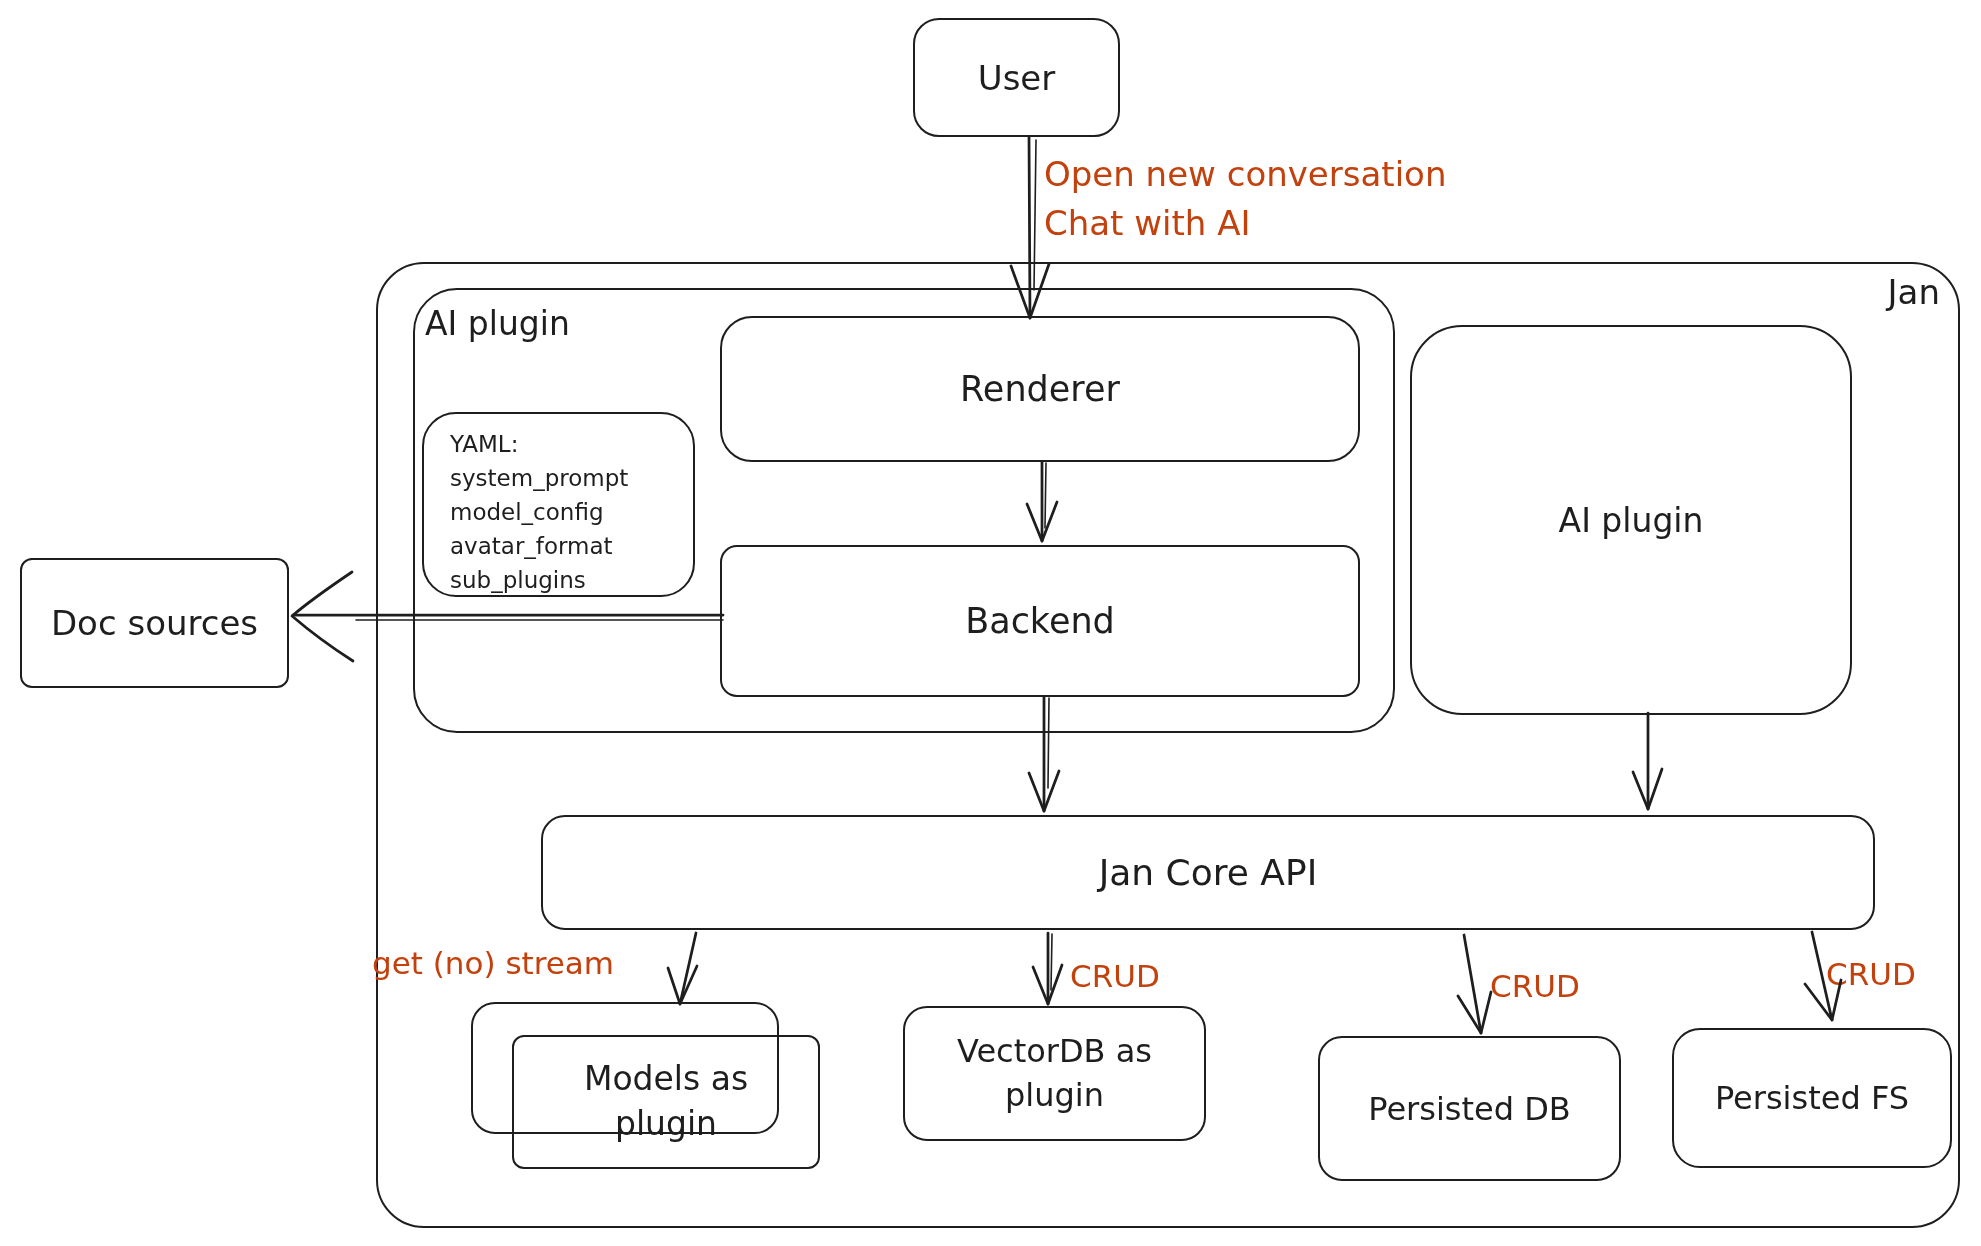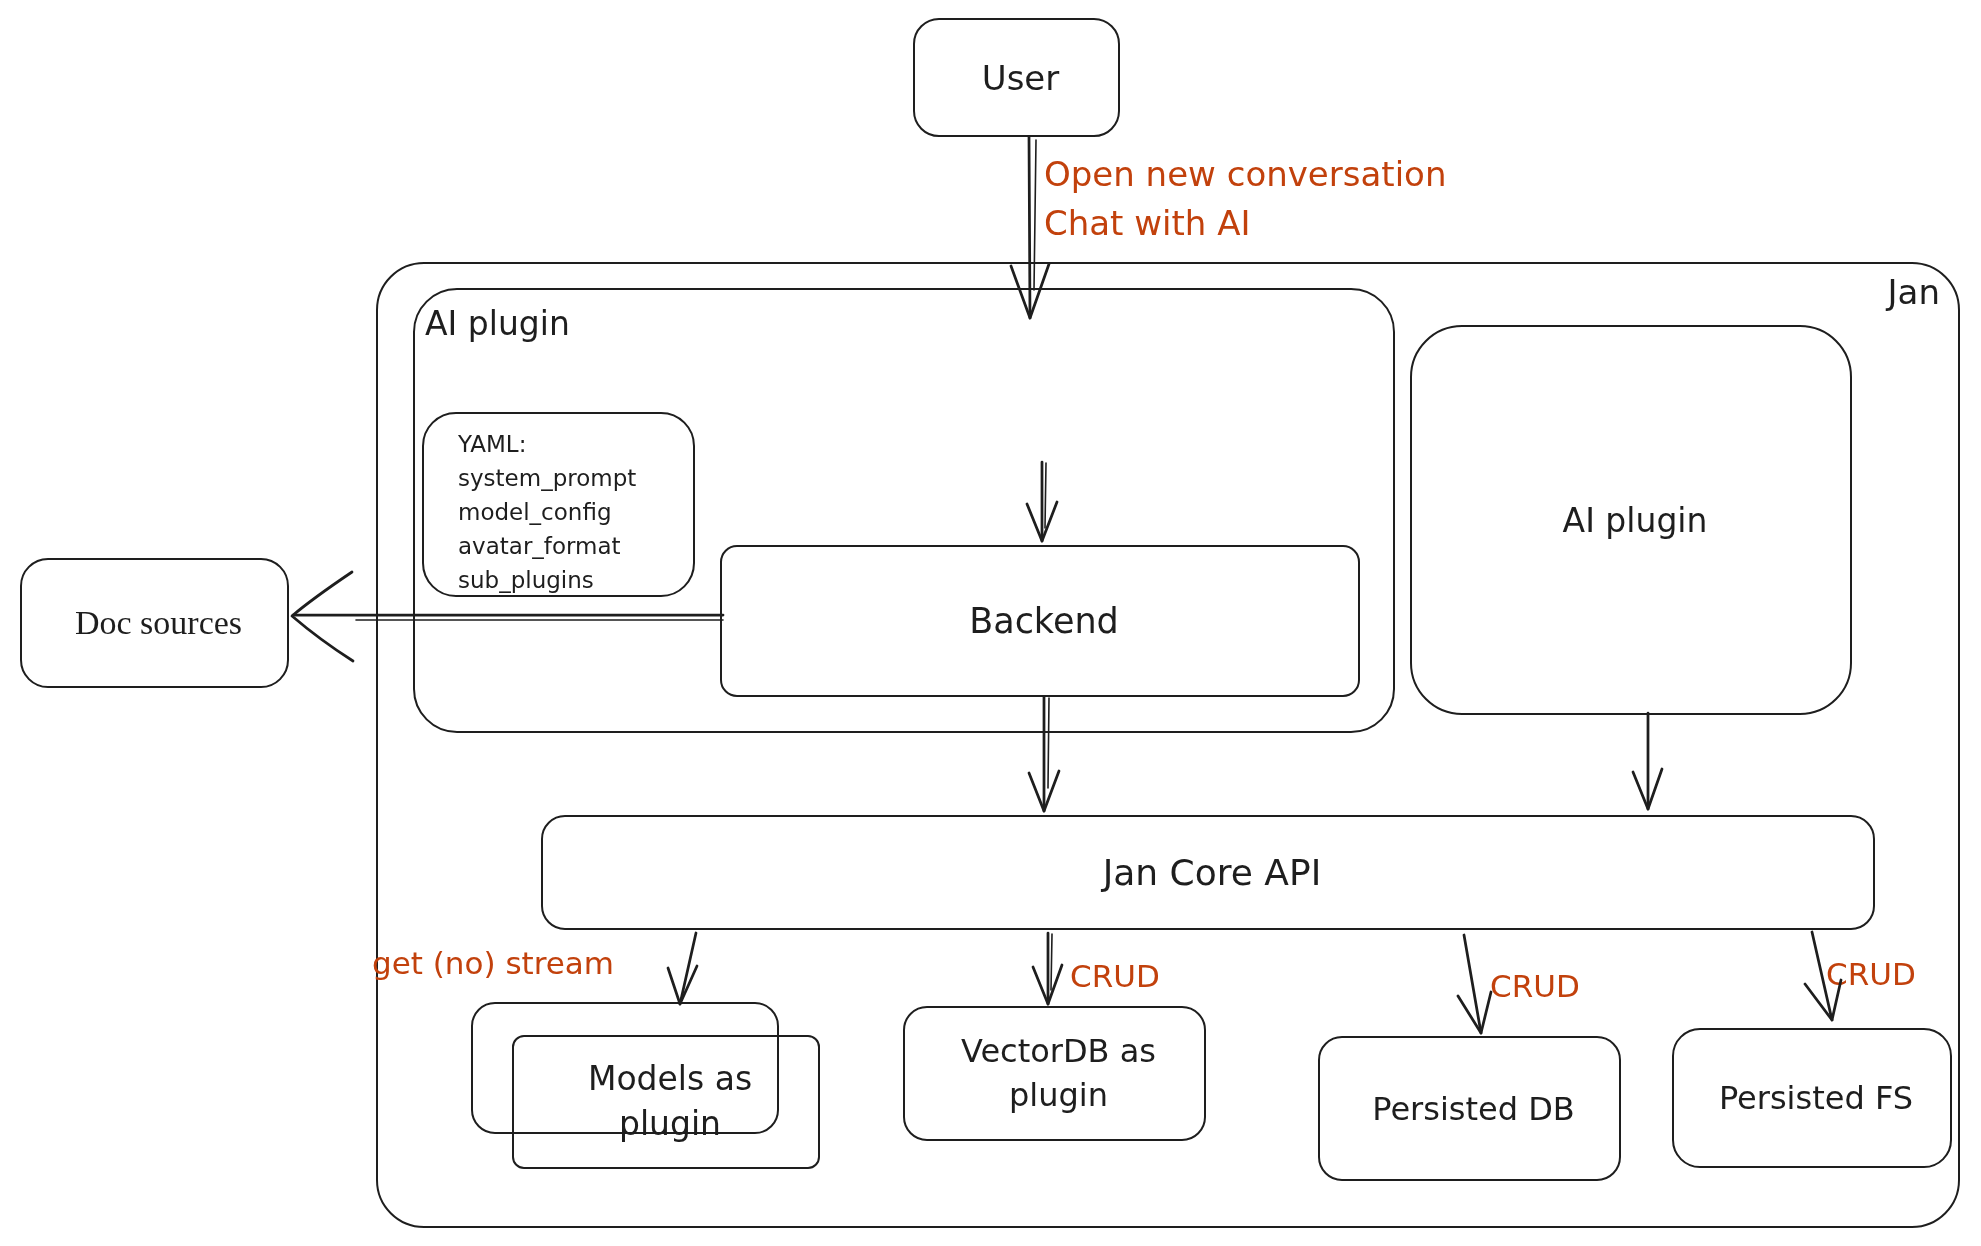--- a/index.html
+++ b/index.html
@@ -11,21 +11,20 @@
     color:#1e1e1e;
     overflow:hidden;
   }
   .box{
     position:absolute;
     border:2.8px solid #1e1e1e;
     background:transparent;
     box-sizing:border-box;
     display:flex;align-items:center;justify-content:center;
     text-align:center;
-    padding-left:8px;
   }
   .box .lbl{display:block;}
   .edges{position:absolute;left:0;top:0;width:1981px;height:1246px;pointer-events:none;}
   .edge-label{position:absolute;white-space:nowrap;color:#c2410c;}
   .corner-label{position:absolute;color:#1e1e1e;}
   .yaml-lines{width:100%;height:100%;box-sizing:border-box;padding:13px 6px 0 26px;text-align:left;font-size:23px;line-height:34px;}
 </style>
 </head>
 <body>
 
@@ -36,36 +35,39 @@
   </div>
 
   <div class="box" style="left:413px;top:288px;width:982px;height:445px;border-radius:44px;">
     <span class="corner-label" style="top:14px;left:10px;font-size:33px;">AI plugin</span>
   </div>
 
   <div class="box" style="left:913px;top:18px;width:207px;height:119px;border-radius:26px;">
     <span class="lbl" style="font-size:34px;">User</span>
   </div>
 
+  <div class="box" style="left:720px;top:316px;width:640px;height:146px;border-radius:32px;">
+    <span class="lbl" style="font-size:35px;">Renderer</span>
+  </div>
 
   <div class="box" style="left:422px;top:412px;width:273px;height:185px;border-radius:34px;align-items:flex-end;justify-content:flex-start;">
     <div class="yaml-lines">
       <div>YAML:</div>
       <div>system_prompt</div>
       <div>model_config</div>
       <div>avatar_format</div>
       <div>sub_plugins</div>
     </div>
   </div>
 
   <div class="box" style="left:720px;top:545px;width:640px;height:152px;border-radius:17px;">
     <span class="lbl" style="font-size:35px;">Backend</span>
   </div>
 
-  <div class="box" style="left:20px;top:558px;width:269px;height:130px;border-radius:28px;font-family:Liberation Serif, serif;">
+  <div class="box" style="left:20px;top:558px;width:269px;height:130px;border-radius:12px;">
     <span class="lbl" style="font-size:34px;">Doc sources</span>
   </div>
 
   <div class="box" style="left:1410px;top:325px;width:442px;height:390px;border-radius:52px;">
     <span class="lbl" style="font-size:33px;">AI plugin</span>
   </div>
 
   <div class="box" style="left:541px;top:815px;width:1334px;height:115px;border-radius:24px;">
     <span class="lbl" style="font-size:36px;">Jan Core API</span>
   </div>

